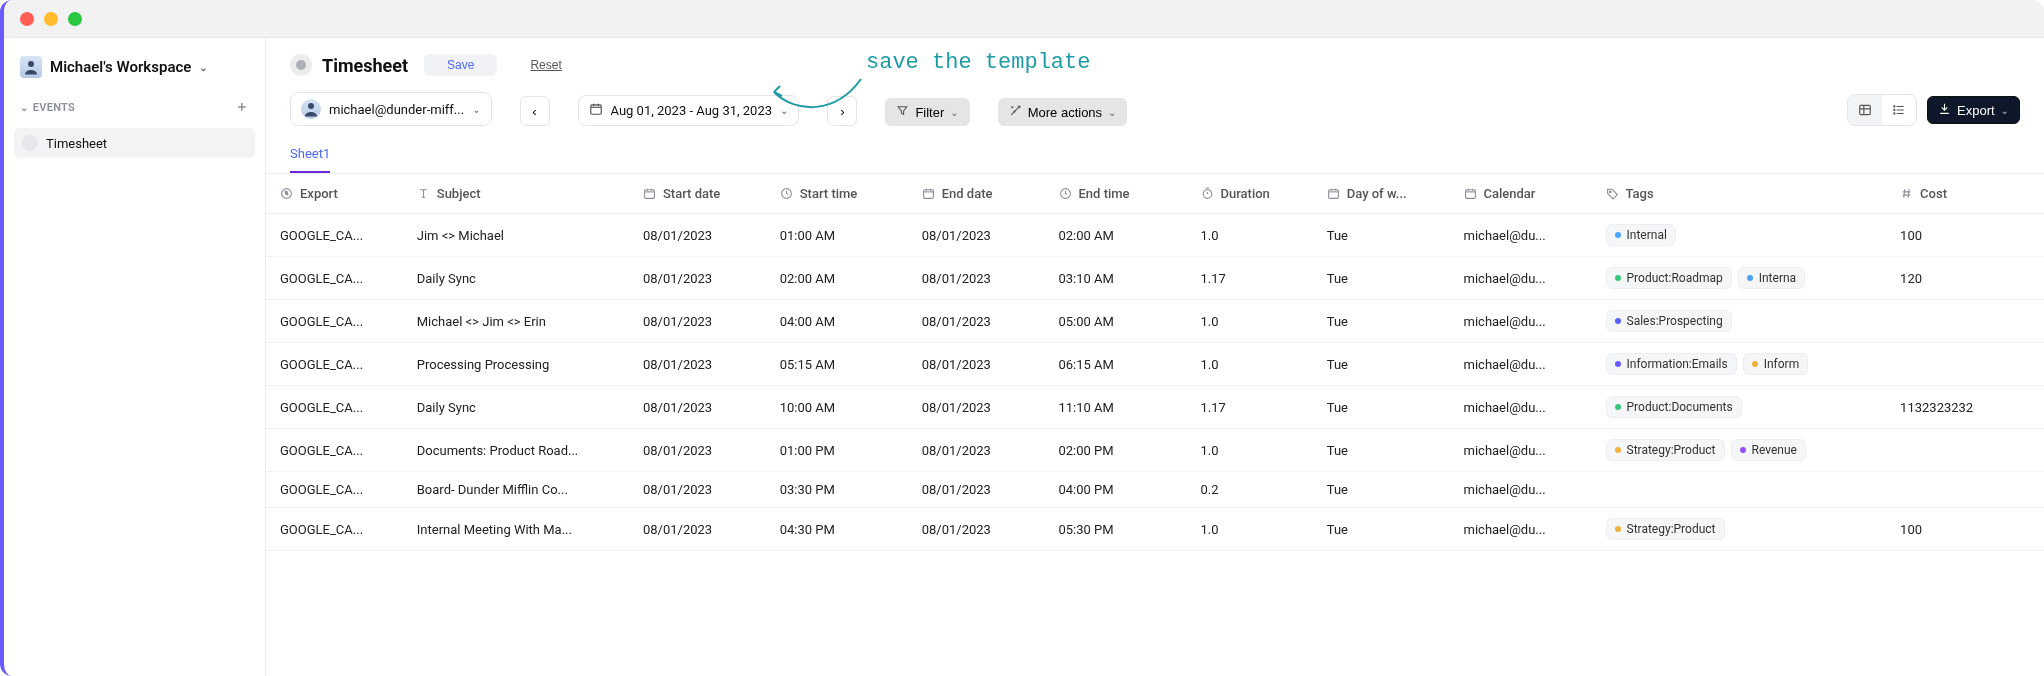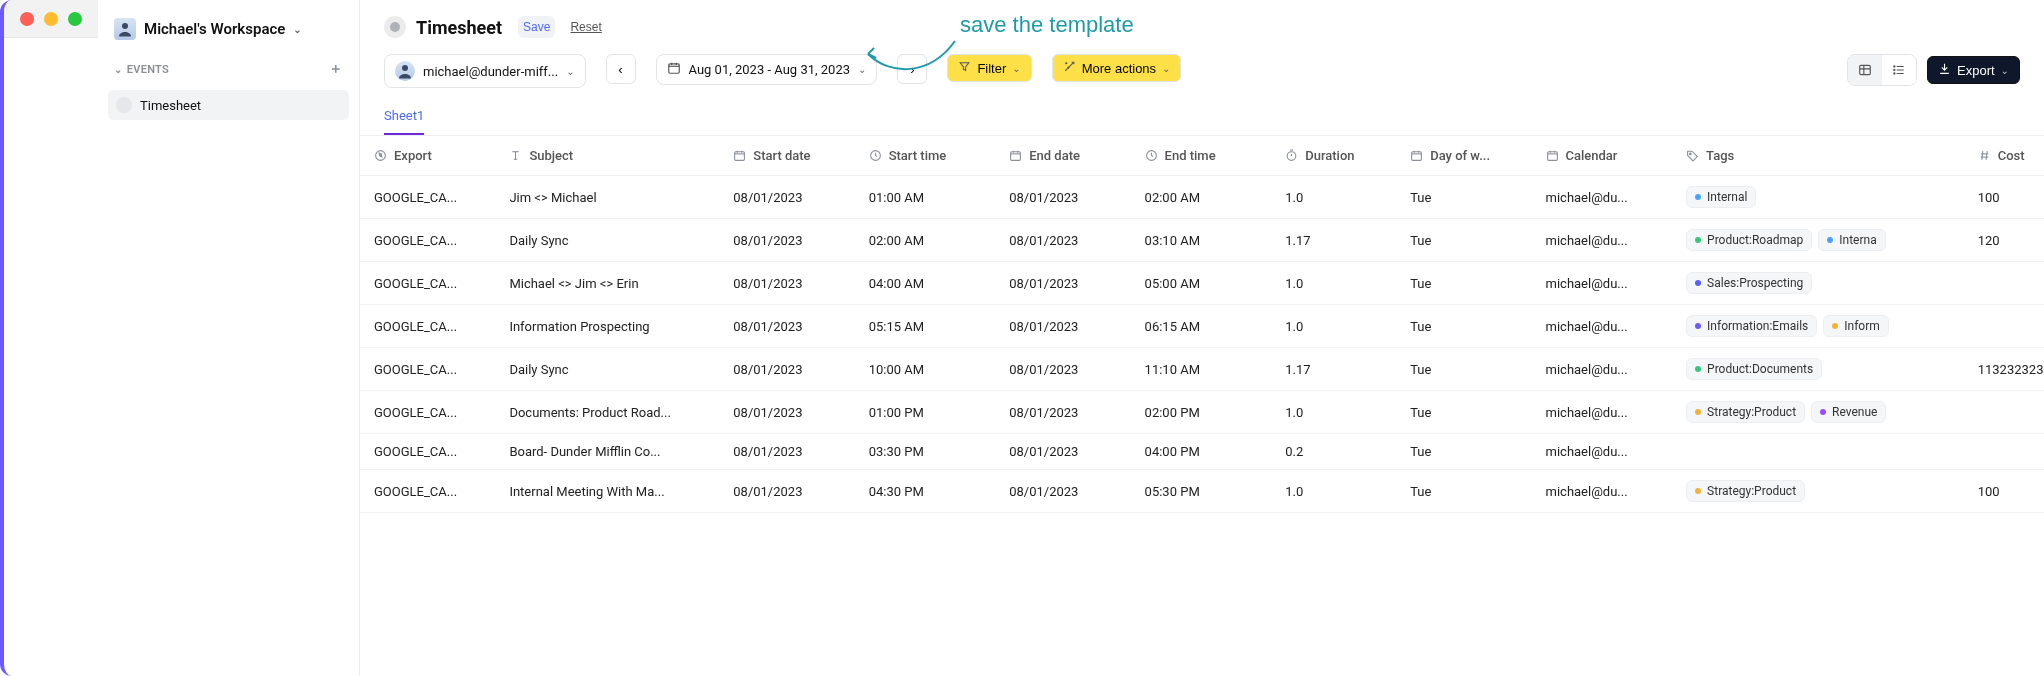--- a/index.html
+++ b/index.html
@@ -1,17 +1,17 @@
 <!DOCTYPE html>
 <html><head>
 <meta charset="utf-8">
 <style>
   * { box-sizing: border-box; margin: 0; padding: 0; }
   body { font-family: -apple-system, BlinkMacSystemFont, "Segoe UI", Roboto, sans-serif; font-size: 13px; color: #111; background: #fff; }
-  .window { width: 2044px; height: 676px; display: flex; border-radius: 12px; overflow: hidden; border-left: 4px solid #6b5bff; background: #fff; position: relative;}
+  .window { width: 2044px; height: 676px; display: flex; flex-direction: column; border-radius: 12px; overflow: hidden; border-left: 4px solid #6b5bff; background: #fff; position: relative;}
   .titlebar { height: 38px; background: #f2f2f2; display: flex; align-items: center; padding: 0 16px; gap: 10px; border-bottom: 1px solid #e6e6e6;}
   .dot { width: 14px; height: 14px; border-radius: 50%; }
   .dot.red { background: #ff5f57; } .dot.yellow { background: #febc2e; } .dot.green { background: #28c840; }
   .body { flex: 1; display: flex; overflow: hidden;}
   .sidebar { width: 262px; border-right: 1px solid #eceef0; display: flex; flex-direction: column; padding: 14px 10px; gap: 10px;}
   .workspace { display: flex; align-items: center; gap: 8px; padding: 4px 6px; font-weight: 600; font-size: 15px;}
   .avatar { width: 22px; height: 22px; border-radius: 4px; background: linear-gradient(#d7e4f4,#b5c9e6); display:inline-flex; align-items:center; justify-content:center; overflow:hidden;}
   .avatar svg { width: 18px; height: 18px;}
   .search { display:flex; align-items:center; gap:8px; background:#f5f6f7; border:1px solid #eceef0; border-radius:6px; padding:5px 8px; color:#8a8f98;}
   .search input { flex:1; border:none; background:transparent; outline:none; font-size:13px; color:#333;}
@@ -19,27 +19,27 @@
   .section-header { display:flex; align-items:center; justify-content:space-between; color:#8a8f98; font-size:11px; font-weight:600; padding: 6px 6px 2px; letter-spacing: 0.3px;}
   .section-header .chev { font-size:10px;}
   .plus { color:#8a8f98; font-size:14px; cursor:pointer;}
   .nav-item { display:flex; align-items:center; gap:8px; padding:7px 8px; border-radius:6px; cursor:pointer;}
   .nav-item.active { background:#f2f3f5;}
   .nav-item .dot-icon { width:16px; height:16px; border-radius:50%; background:#e6e7ea; display:inline-block;}
   .main { flex:1; display:flex; flex-direction:column; overflow:hidden;}
   .topbar { display:flex; align-items:center; gap:10px; padding: 16px 24px 10px; position:relative;}
   .doc-icon { width:22px; height:22px; border-radius:50%; background:#ececec; display:inline-flex; align-items:center; justify-content:center;}
   .page-title { font-size:18px; font-weight:700; margin-right:6px;}
-  .btn { border:1px solid #e2e4e8; background:#fde047; border-radius:6px; padding:5px 10px; font-size:13px; display:inline-flex; align-items:center; gap:6px; cursor:pointer;}
+  .btn { border:1px solid #e2e4e8; background:#e5e5e5; border-radius:6px; padding:5px 10px; font-size:13px; display:inline-flex; align-items:center; gap:6px; cursor:pointer;}
   .btn.link { color:#4f6af6; border:none; background:#f1f2f6;}
-  .btn.small { font-size:12px; padding:4px 5px;}
+  .btn.small { font-size:12px; padding:4px 23px;}
   .btn.reset { color:#555; border:none; background:transparent;text-decoration:underline;}
-  .annotation { position:absolute; left:600px; top:12px; color:#1f9ba8; font-family: Liberation Sans, sans-serif; font-size:22px;}
+  .annotation { position:absolute; left:600px; top:12px; color:#1f9ba8; font-family: Liberation Mono, monospace; font-size:22px;}
   .annotation svg { position:absolute; left:-100px; top:24px;}
-  .toolbar { display:flex; align-items:flex-start; gap:20px; padding: 6px 24px 14px; }
+  .toolbar { display:flex; align-items:flex-end; gap:28px; padding: 6px 24px 14px; }
   .pill { border:1px solid #e2e4e8; border-radius:8px; padding:6px 10px; display:inline-flex; align-items:center; gap:8px; background:#fff;}
   .pill .avatar { width:20px; height:20px; border-radius:50%; }
   .iconbtn { width:30px; height:30px; border:1px solid #e2e4e8; border-radius:6px; display:inline-flex; align-items:center; justify-content:center; background:#fff; cursor:pointer;}
   .toolbar-right { margin-left:auto; display:flex; align-items:center; gap:10px;}
   .seggroup { display:flex; border:1px solid #e2e4e8; border-radius:8px; overflow:hidden;}
   .seg { width:34px; height:30px; display:flex; align-items:center; justify-content:center; background:#fff; cursor:pointer;}
   .seg.active { background:#f2f3f5;}
   .btn.black { background:#0f172a; color:#fff; border-color:#111;}
   .chev-down { font-size:10px; color:#666;}
   .tabs { padding: 0 24px; border-bottom:1px solid #eceef0; display:flex; gap:16px;}
@@ -422,21 +422,21 @@
                     <span class="tag">
                       <span class="bullet" style="background:#5560ff"></span>
                       <span>Sales:Prospecting</span>
                     </span>
                   </div>
                 </td>
                 <td></td>
               </tr>
               <tr>
                 <td>GOOGLE_CA...</td>
-                <td>Information Prospecting</td>
+                <td>Processing Processing</td>
                 <td>08/01/2023</td>
                 <td>05:15 AM</td>
                 <td>08/01/2023</td>
                 <td>06:15 AM</td>
                 <td>1.0</td>
                 <td>Tue</td>
                 <td>michael@du...</td>
                 <td>
                   <div class="tags">
                     <span class="tag">

